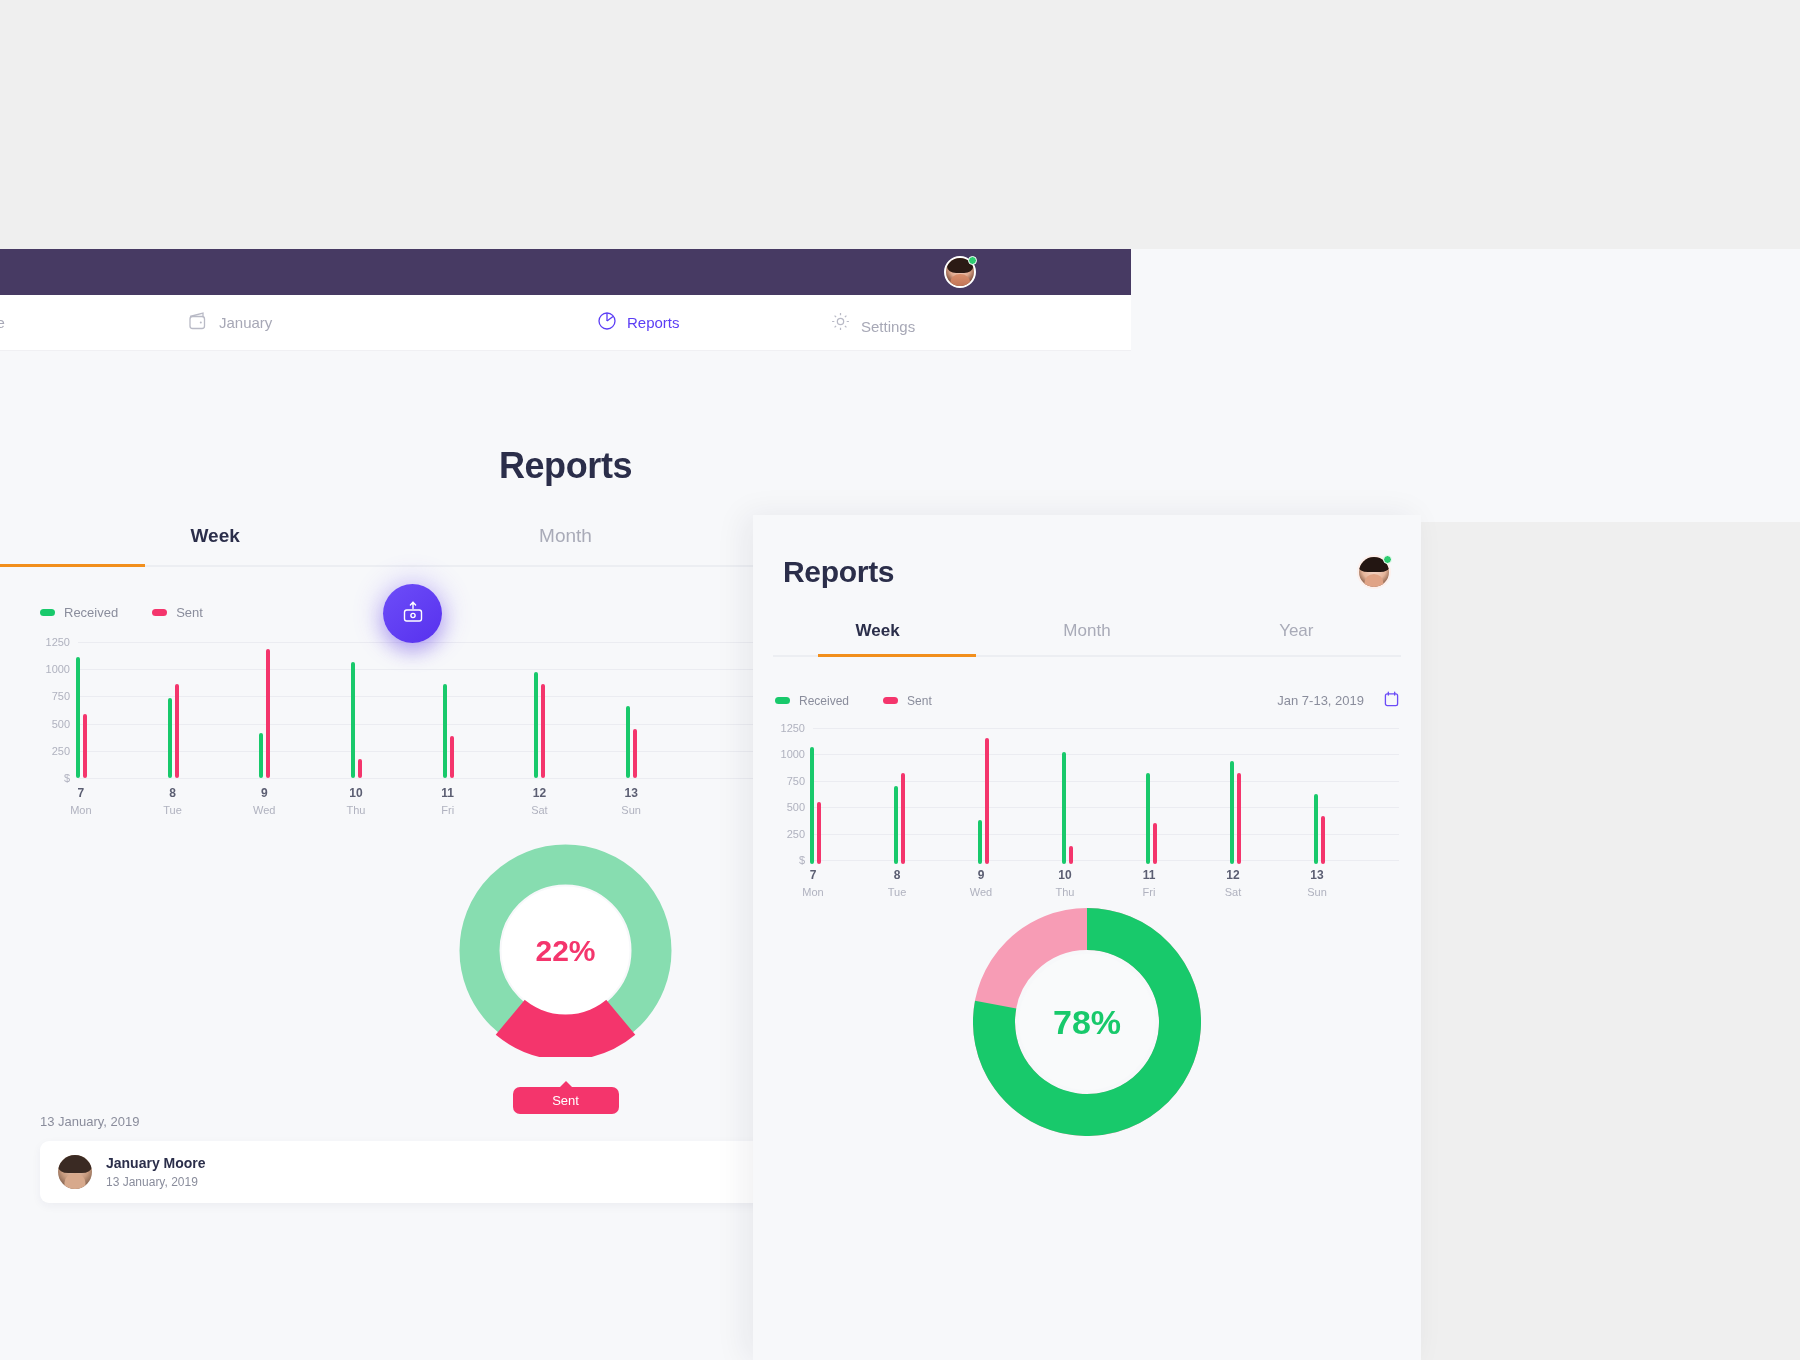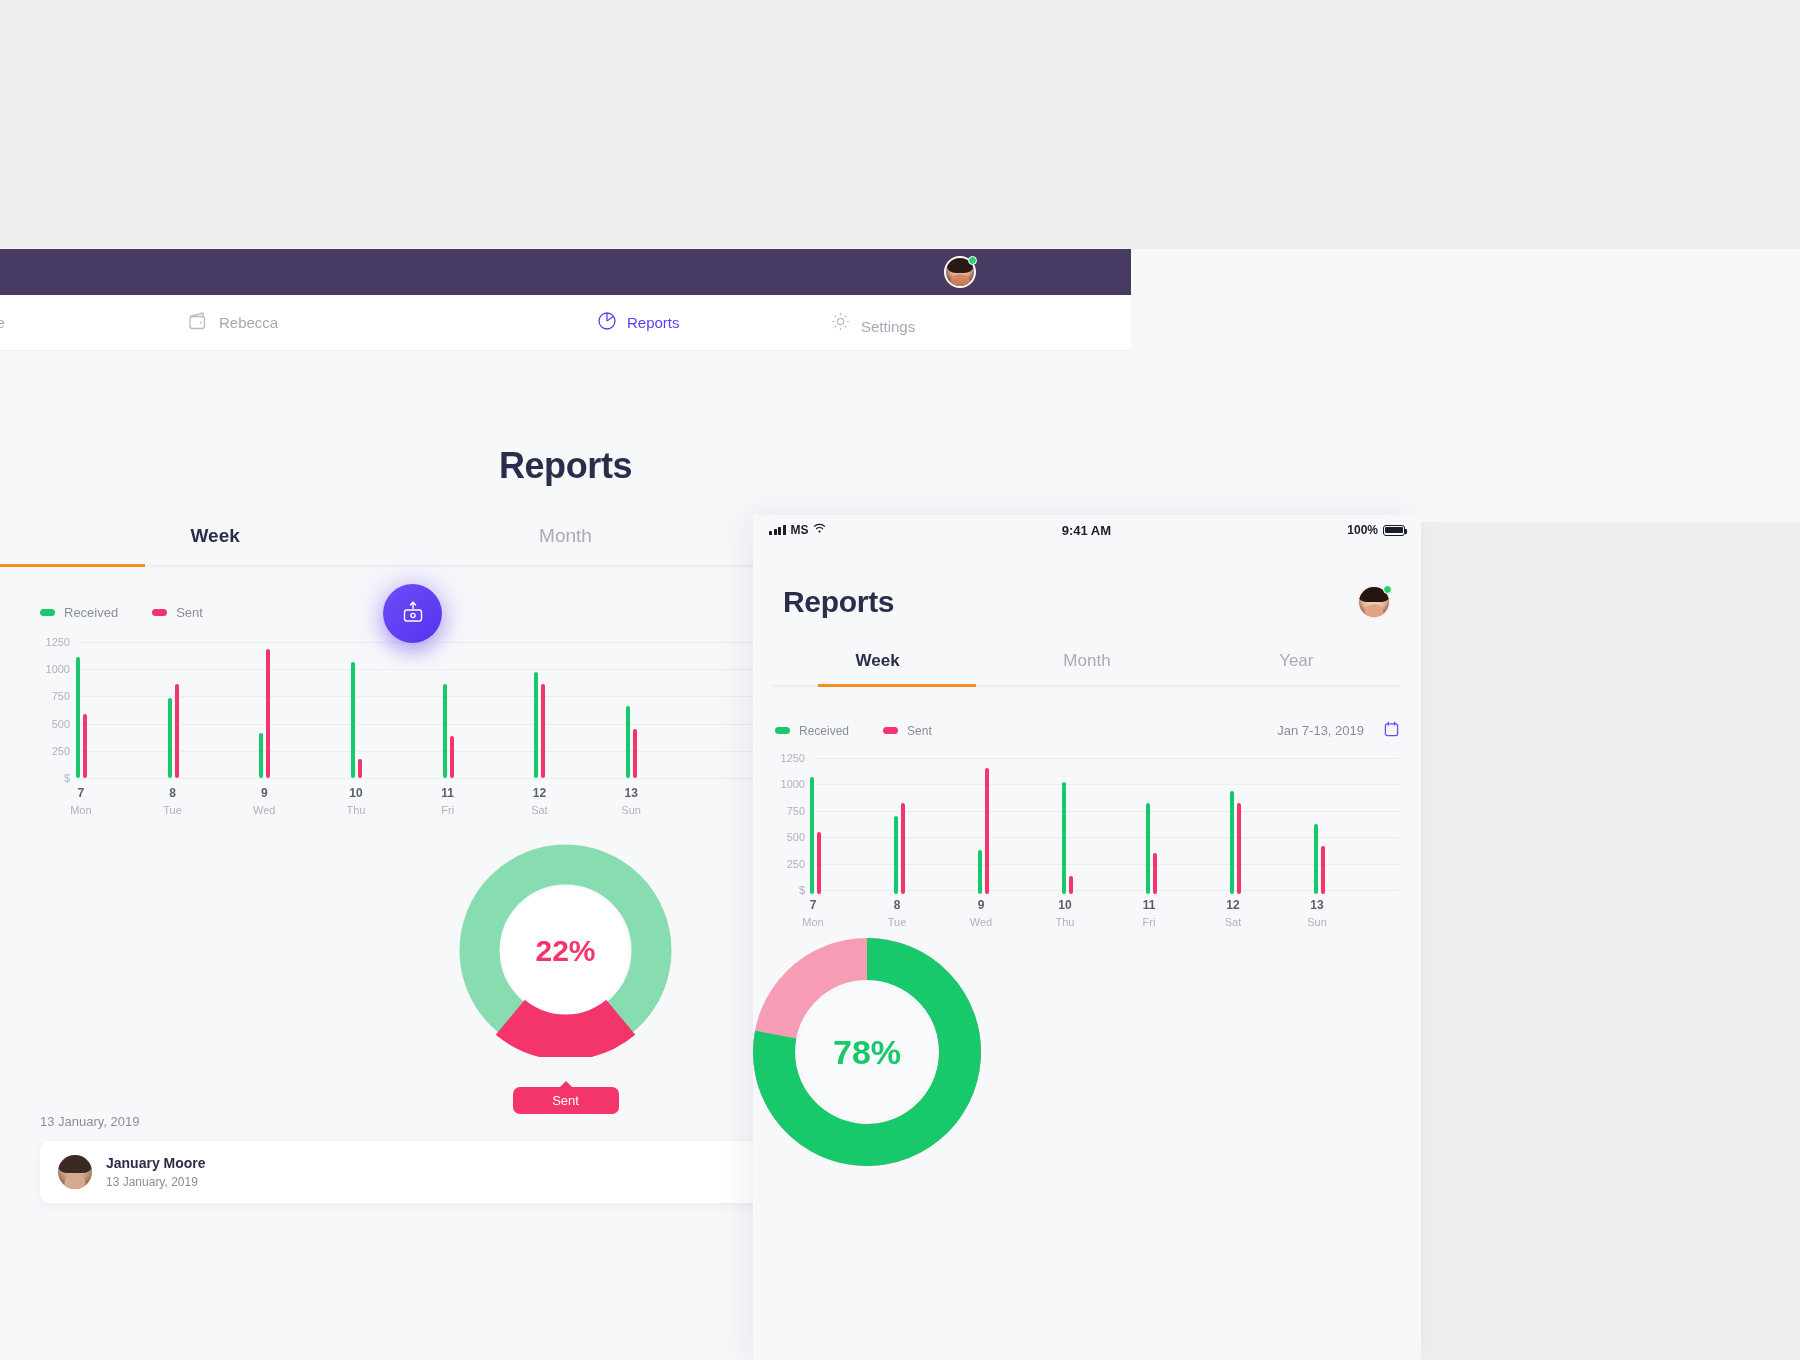--- a/index.html
+++ b/index.html
@@ -190,21 +190,21 @@
   .ph-av::after{content:"";position:absolute;left:50%;top:55%;width:64%;height:60%;transform:translateX(-50%);background:#e0a385;border-radius:50% 50% 42% 42%;}
 
   .ph-tabs { display:flex; margin: 32px 20px 0; border-bottom:2px solid #eceef2; position:relative; }
   .ph-tabs .tab { font-size:17px; padding-bottom:14px; }
   .ph-tabs .tab-underline { left:45px; width:158px; bottom:-2px; }
 
   .ph-legend { display:flex; align-items:center; margin: 34px 22px 0; font-size:12px; color:#8a8d9c; }
   .ph-chart { position:relative; margin: 18px 22px 0; height: 132px; }
   .ph-xlab { position:absolute; left:36px; right:0; top:140px; }
 
-  .ph-donut-wrap { position:relative; margin-top: 48px; display:flex; }
+  .ph-donut-wrap { position:relative; margin-top: 48px; display:flex; justify-content:center; }
   .donut-ph { position:relative; width:228px; height:228px; }
   .donut-ph-center {
     position:absolute; left:50%; top:50%; transform:translate(-50%,-50%);
     font-size:34px; font-weight:700; color:#18c96b;
   }
 
   .clip-right { position:absolute; left:1131px; top:249px; width:669px; height:273px; background:#f7f8fa; }
 </style>
 </head>
 <body>
@@ -227,21 +227,21 @@
         <span class="nav-label">me</span>
       </div>
       <div class="nav-item nav-pos-wallets">
         <span>
           <svg width="22" height="20" viewBox="0 0 22 20" fill="none" stroke="#b9bac6" stroke-width="1.3">
             <path d="M3 5.5 L16 2 L16 6"></path>
               <rect x="3" y="5.5" width="14.5" height="12" rx="2.5"></rect>
             <circle cx="13.8" cy="11.5" r="1" fill="#b9bac6" stroke="none"></circle>
           </svg>
         </span>
-        <span class="nav-label">Rebecca</span>
+        <span class="nav-label">January</span>
       </div>
       <div class="nav-item active nav-pos-reports">
         <span>
           <svg width="20" height="20" viewBox="0 0 20 20" fill="none" stroke="#5b3df5" stroke-width="1.3">
             <circle cx="10" cy="10" r="8"></circle>
               <path d="M10 10 V2"></path>
               <path d="M10 10 L16 5.5"></path>
           </svg>
         </span>
         <span class="nav-label">Reports</span>
@@ -397,43 +397,20 @@
         <svg width="26" height="26" viewBox="0 0 26 26" fill="none" stroke="#fff" stroke-width="1.4">
           <rect x="4.5" y="11" width="17" height="11" rx="2.2"></rect>
           <circle cx="13" cy="16.5" r="2.1"></circle>
           <path d="M13 9.5V3.2M13 3.2l-2.6 2.7M13 3.2l2.6 2.7" stroke-linecap="round"></path>
         </svg>
       </span>
     </div>
   </div>
 
   <div class="phone">
-    <div class="ph-status">
-      <span class="ph-sig">
-        <i style="height:4px"></i>
-          <i style="height:6px"></i>
-          <i style="height:8px"></i>
-          <i style="height:10px"></i>
-      </span>
-      <span>MS</span>
-      <span style="margin-left:4px">
-        <svg width="13" height="11" viewBox="0 0 13 11" fill="none" stroke="#1c1d2b" stroke-width="1.2">
-          <path d="M1 3.6a8 8 0 0 1 11 0"></path>
-            <path d="M3.1 6a5 5 0 0 1 6.8 0"></path>
-          <circle cx="6.5" cy="8.6" r="1.1" fill="#1c1d2b" stroke="none"></circle>
-        </svg>
-      </span>
-      <span class="ph-time">9:41 AM</span>
-      <span class="ph-right">
-        <span>100%</span>
-        <span class="batt">
-            <i></i>
-          </span>
-      </span>
-    </div>
 
     <div class="ph-head">
       <div class="ph-title">Reports</div>
       <div class="ph-av-wrap">
         <div class="ph-av"></div>
         <span class="online-dot"></span>
       </div>
     </div>
 
     <div class="tabs ph-tabs">

